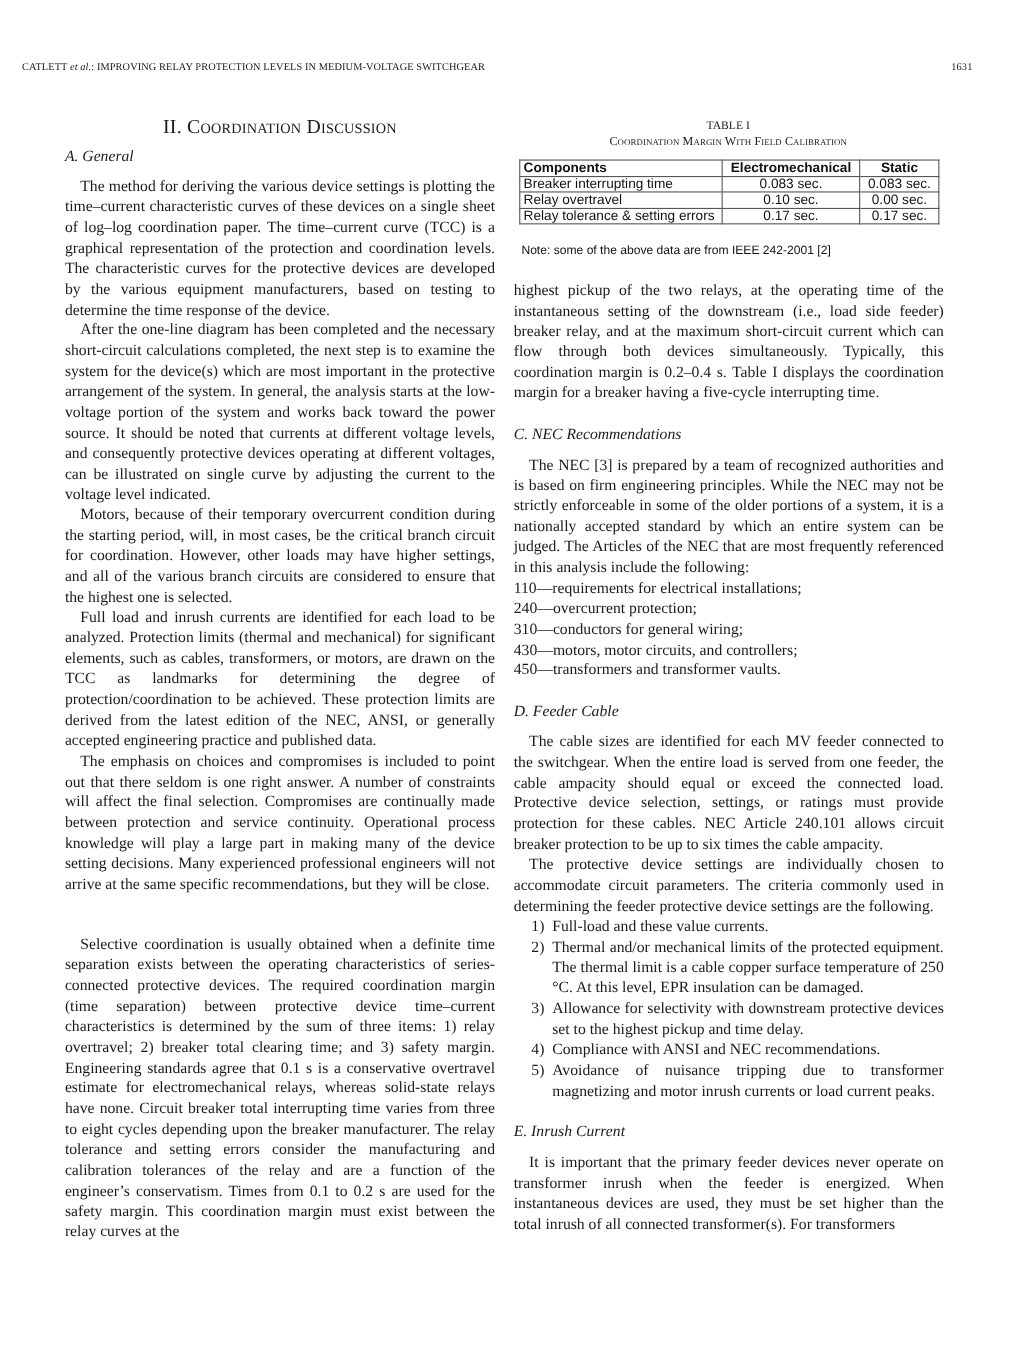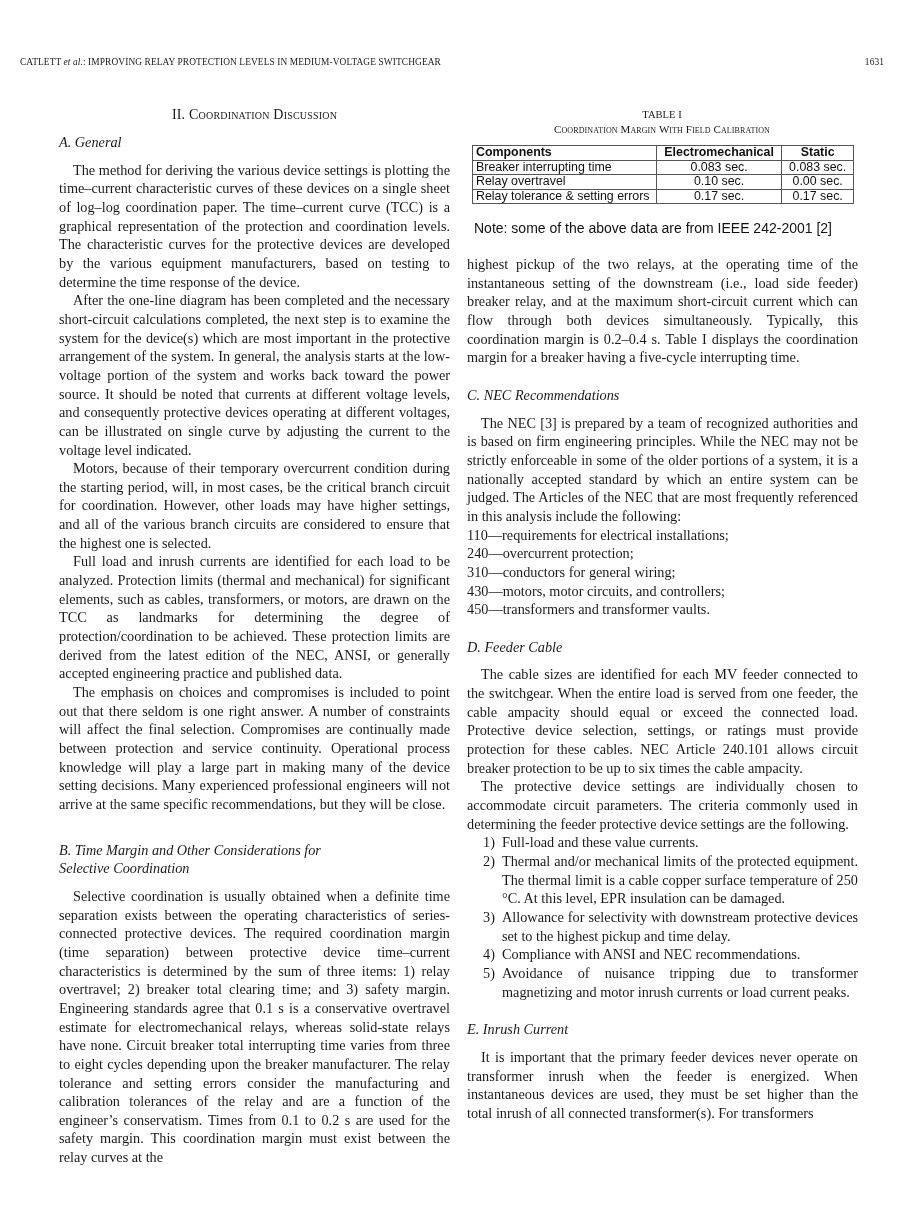--- a/index.html
+++ b/index.html
@@ -14,21 +14,21 @@
   }
   .running-head .title { position: absolute; left: 0; top: 0; white-space: nowrap; text-align: right; }
   .running-head .page-num { position: absolute; right: 0; top: 0; }
   .col {
     position: absolute; top: 106px; width: 391px;
     font-size: 14.25px; line-height: 18.65px;
     text-align: justify; hyphens: none;
   }
   .col-left { left: 59px; }
   .section-title {
-    text-align: center; font-size: 14px; margin: 0 0 9px 0; line-height: 18px;
+    text-align: center; font-size: 18px; margin: 0 0 9px 0; line-height: 18px;
     font-variant: small-caps; letter-spacing: 0.2px;
   }
   .subsec { font-style: italic; margin: 0; text-align: left; }
   p { margin: 0; text-indent: 14px; }
   p.noindent { text-indent: 0; }
   .gap-sm { height: 9px; }
   .gap-lg { height: 27px; }
   .gap-md { height: 19px; }
 
   .table-caption {
@@ -44,21 +44,21 @@
   }
   table.coord td, table.coord th {
     border: 1px solid #555; padding: 0 3px; white-space: nowrap;
   }
   table.coord th { font-weight: bold; }
   table.coord th.left, table.coord td.left { text-align: left; }
   table.coord th.c, table.coord td.c { text-align: center; }
   .table-note {
     position: absolute; left: 474px; top: 220px;
     font-family: "Liberation Sans", "DejaVu Sans", sans-serif;
-    font-size: 14px; line-height: 17px; color: #111; white-space: nowrap;
+    font-size: 11px; line-height: 17px; color: #111; white-space: nowrap;
   }
   .right-body { position: absolute; left: 467px; top: 255px; width: 391px;
     font-size: 14.25px; line-height: 18.65px; text-align: justify; }
   .nec-list { margin: 0; padding: 0; list-style: none; }
   .nec-list li { text-align: left; }
   .crit-list { margin: 0; padding: 0; list-style: none; }
   .crit-list li { position: relative; padding-left: 35px; text-align: justify; }
   .crit-list li .num { position: absolute; left: 16px; top: 0; }
 </style>
 </head>
@@ -74,24 +74,20 @@
 
   <div class="subsec">A. General</div>
   <div class="gap-sm"></div>
   <p>The method for deriving the various device settings is plotting the time–current characteristic curves of these devices on a single sheet of log–log coordination paper. The time–current curve (TCC) is a graphical representation of the protection and coordination levels. The characteristic curves for the protective devices are developed by the various equipment manufacturers, based on testing to determine the time response of the device.</p>
   <p>After the one-line diagram has been completed and the necessary short-circuit calculations completed, the next step is to examine the system for the device(s) which are most important in the protective arrangement of the system. In general, the analysis starts at the low-voltage portion of the system and works back toward the power source. It should be noted that currents at different voltage levels, and consequently protective devices operating at different voltages, can be illustrated on single curve by adjusting the current to the voltage level indicated.</p>
   <p>Motors, because of their temporary overcurrent condition during the starting period, will, in most cases, be the critical branch circuit for coordination. However, other loads may have higher settings, and all of the various branch circuits are considered to ensure that the highest one is selected.</p>
   <p>Full load and inrush currents are identified for each load to be analyzed. Protection limits (thermal and mechanical) for significant elements, such as cables, transformers, or motors, are drawn on the TCC as landmarks for determining the degree of protection/coordination to be achieved. These protection limits are derived from the latest edition of the NEC, ANSI, or generally accepted engineering practice and published data.</p>
   <p>The emphasis on choices and compromises is included to point out that there seldom is one right answer. A number of constraints will affect the final selection. Compromises are continually made between protection and service continuity. Operational process knowledge will play a large part in making many of the device setting decisions. Many experienced professional engineers will not arrive at the same specific recommendations, but they will be close.</p>
 
   <div class="gap-lg"></div>
-  <div class="subsec">
-    <span>B. Time Margin and Other Considerations for</span><br>
-    <span>Selective Coordination</span>
-  </div>
   <div class="gap-sm"></div>
   <p>Selective coordination is usually obtained when a definite time separation exists between the operating characteristics of series-connected protective devices. The required coordination margin (time separation) between protective device time–current characteristics is determined by the sum of three items: 1) relay overtravel; 2) breaker total clearing time; and 3) safety margin. Engineering standards agree that 0.1 s is a conservative overtravel estimate for electromechanical relays, whereas solid-state relays have none. Circuit breaker total interrupting time varies from three to eight cycles depending upon the breaker manufacturer. The relay tolerance and setting errors consider the manufacturing and calibration tolerances of the relay and are a function of the engineer’s conservatism. Times from 0.1 to 0.2 s are used for the safety margin. This coordination margin must exist between the relay curves at the</p>
 </div>
 
 <div class="table-caption">
   <div>TABLE I</div>
   <div class="sc">Coordination Margin With Field Calibration</div>
 </div>
 
 <table class="coord">

